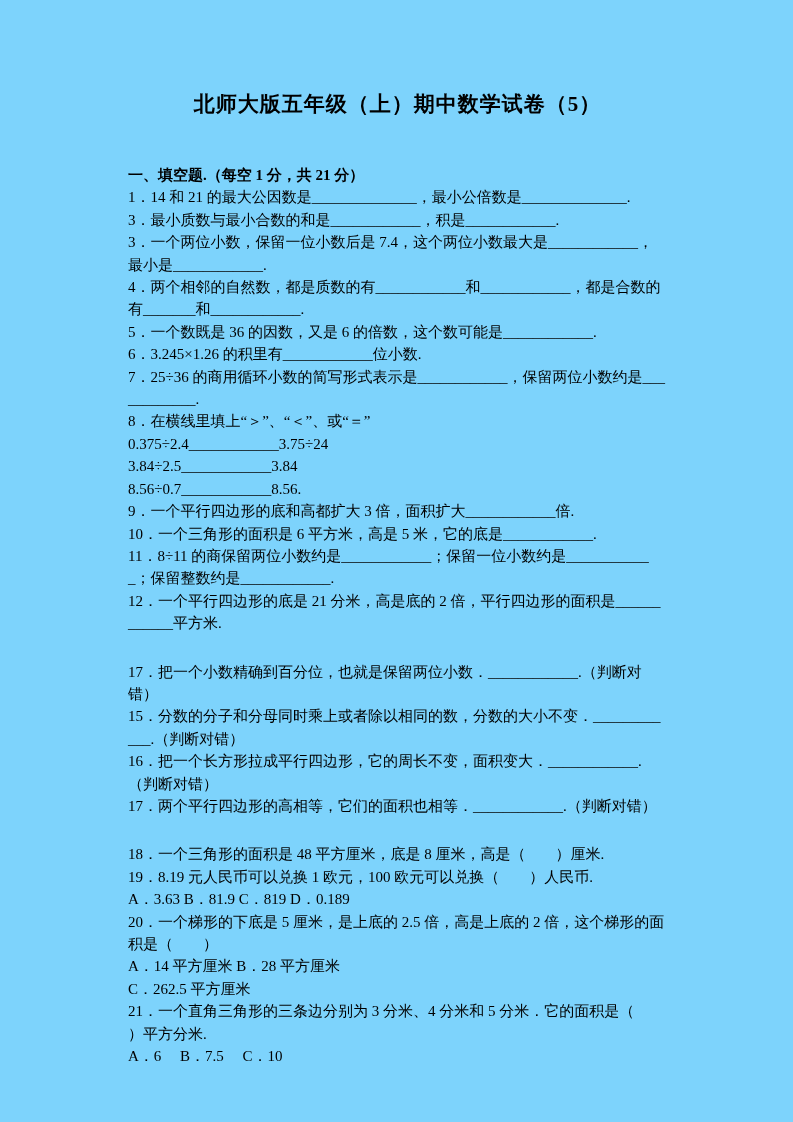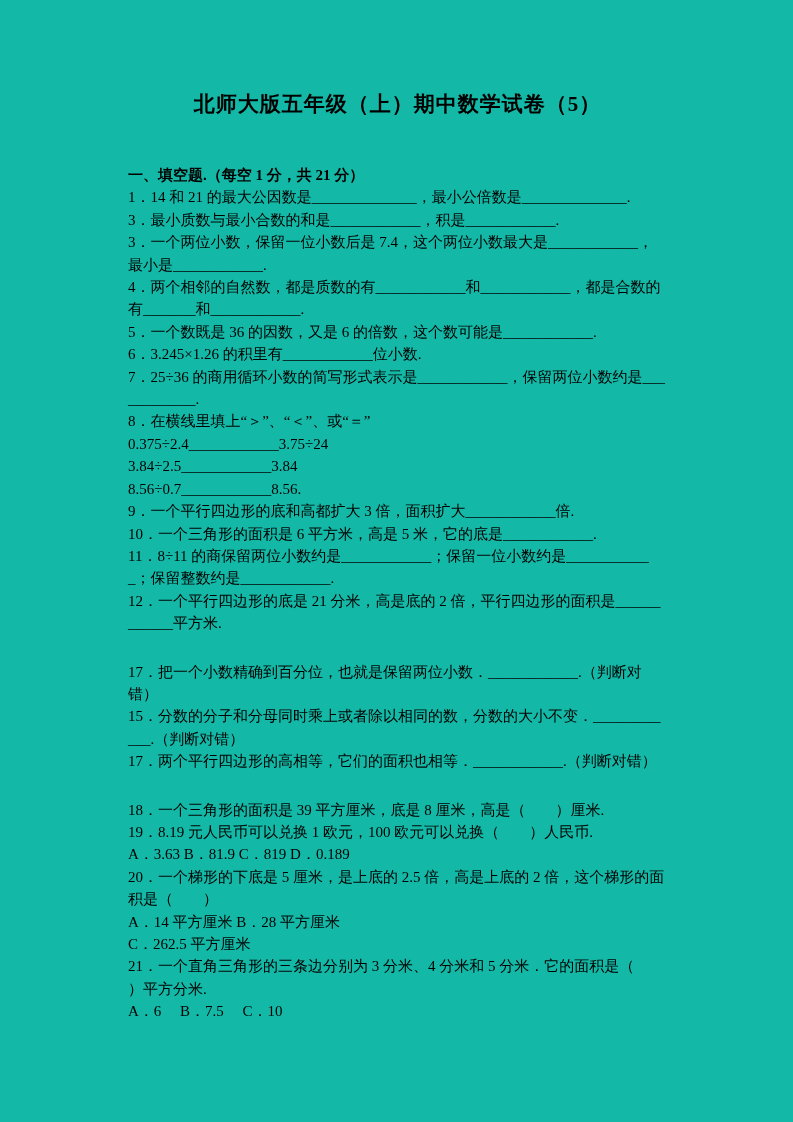--- a/index.html
+++ b/index.html
@@ -4,21 +4,21 @@
 <style>
   html, body {
     margin: 0;
     padding: 0;
     background: #ffffff;
   }
   .page {
     position: relative;
     width: 793px;
     height: 1122px;
-    background: #14b8a6;
+    background: #7dd3fc;
     color: #000000;
     font-family: "Liberation Serif", "DejaVu Serif", serif;
     overflow: hidden;
     box-sizing: border-box;
   }
   .content {
     padding: 90px 118px 0 120px;
   }
   .doc-title {
     font-size: 21px;
@@ -65,24 +65,25 @@
           <p class="line">3.84÷2.5____________3.84</p>
           <p class="line">8.56÷0.7____________8.56.</p>
           <p class="line">9．一个平行四边形的底和高都扩大 3 倍，面积扩大____________倍.</p>
           <p class="line">10．一个三角形的面积是 6 平方米，高是 5 米，它的底是____________.</p>
           <p class="line">11．8÷11 的商保留两位小数约是____________；保留一位小数约是____________；保留整数约是____________.</p>
           <p class="line">12．一个平行四边形的底是 21 分米，高是底的 2 倍，平行四边形的面积是____________平方米.</p>
         </section>
         <section>
           <p class="line">17．把一个小数精确到百分位，也就是保留两位小数．____________.（判断对错）</p>
           <p class="line">15．分数的分子和分母同时乘上或者除以相同的数，分数的大小不变．____________.（判断对错）</p>
+          <p class="line">16．把一个长方形拉成平行四边形，它的周长不变，面积变大．____________.（判断对错）</p>
           <p class="line">17．两个平行四边形的高相等，它们的面积也相等．____________.（判断对错）</p>
         </section>
         <section>
-          <p class="line">18．一个三角形的面积是 39 平方厘米，底是 8 厘米，高是（　　）厘米.</p>
+          <p class="line">18．一个三角形的面积是 48 平方厘米，底是 8 厘米，高是（　　）厘米.</p>
           <p class="line">19．8.19 元人民币可以兑换 1 欧元，100 欧元可以兑换（　　）人民币.</p>
           <p class="line">A．3.63 B．81.9 C．819 D．0.189</p>
           <p class="line">20．一个梯形的下底是 5 厘米，是上底的 2.5 倍，高是上底的 2 倍，这个梯形的面积是（　　）</p>
           <p class="line">A．14 平方厘米 B．28 平方厘米</p>
           <p class="line">C．262.5 平方厘米</p>
           <p class="line">21．一个直角三角形的三条边分别为 3 分米、4 分米和 5 分米．它的面积是（　　）平方分米.</p>
           <p class="line">A．6　 B．7.5　 C．10</p>
         </section>
       </div>
   </div>

